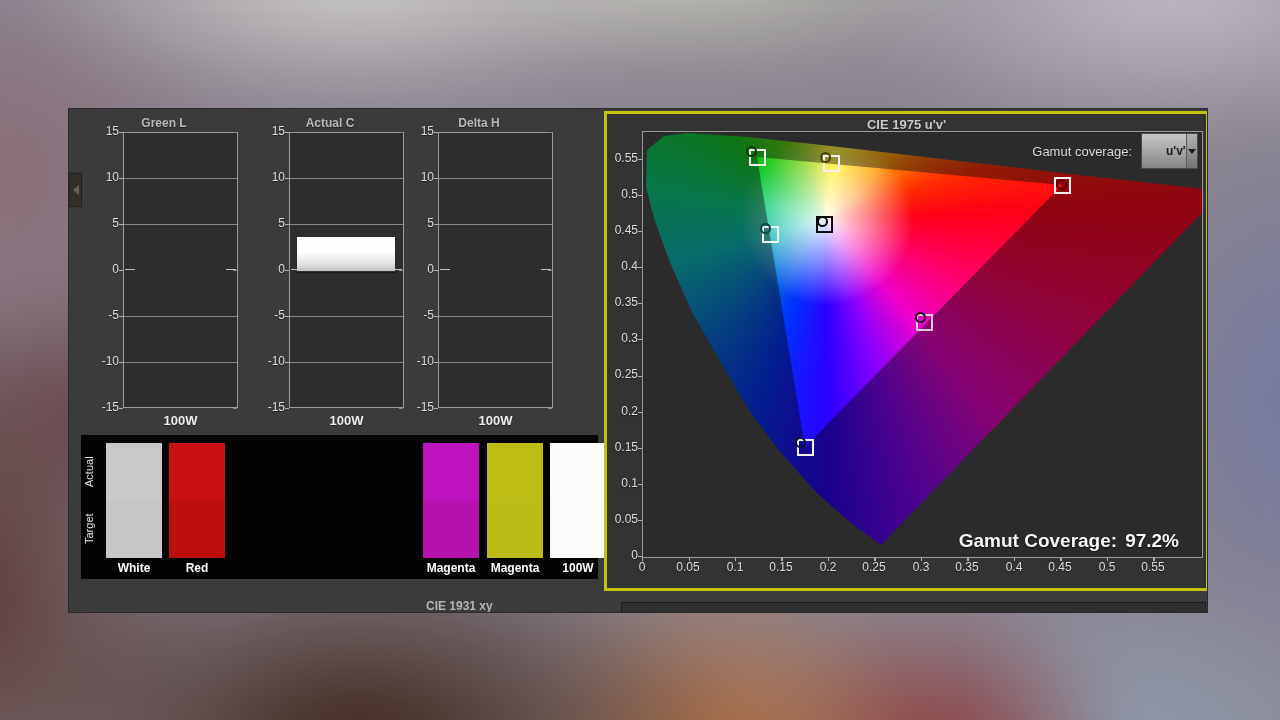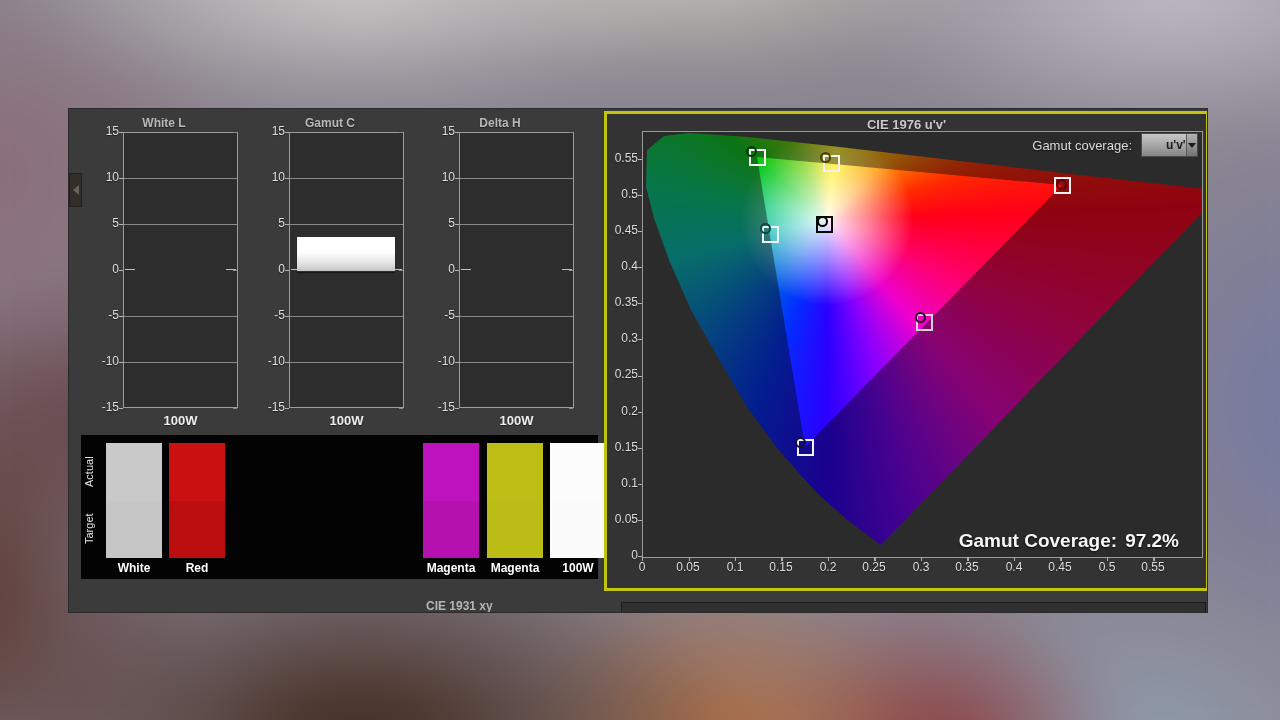--- a/index.html
+++ b/index.html
@@ -99,21 +99,21 @@
   .cie-yticks{position:absolute;left:31px;top:45px;width:4px;height:399px;
     background:repeating-linear-gradient(to bottom,#b0b0b0 0 1px,transparent 1px 36.1px);}
   .cie-xticks{position:absolute;left:35px;top:443px;width:516px;height:4px;
     background:repeating-linear-gradient(to right,#b0b0b0 0 1px,transparent 1px 46.5px);}
   .mk-sq{position:absolute;width:13px;height:13px;border:2px solid #f2f2f2;box-sizing:content-box;}
   .mk-sq.dark{border-color:#0a0a0a;}
   .mk-sq.gray{border-color:#d2d2d2;}
   .mk-ci{position:absolute;width:7px;height:7px;border-radius:50%;box-sizing:content-box;}
   .dd-row{position:absolute;top:19px;right:8px;display:flex;align-items:center;gap:9px;}
   .dd-label{font-size:13px;color:#dcdcdc;text-shadow:0 1px 1px rgba(0,0,0,.5);}
-  .dropdown{width:57px;height:24px;border:1px solid #4a4a4a;display:flex;box-sizing:border-box;
+  .dropdown{width:57px;height:36px;border:1px solid #4a4a4a;display:flex;box-sizing:border-box;
     background:linear-gradient(#c8c8c8,#868686);padding-left:24px;}
   .dd-value{flex:1;display:flex;align-items:center;justify-content:center;
     font-size:12px;font-weight:bold;color:#1c1c1c;}
   .dd-arrow{width:17px;border-left:1px solid #5a5a5a;display:flex;align-items:center;justify-content:center;
     background:linear-gradient(#b2b2b2,#747474);}
   .dd-arrow .tri{width:0;height:0;border-left:4px solid transparent;border-right:4px solid transparent;
     border-top:5px solid #1a1a1a;}
   .coverage{position:absolute;right:27px;top:416px;font-size:19px;font-weight:bold;color:#f7f7f7;
     text-shadow:0 1px 2px rgba(0,0,0,.8);margin-left:20px;}
   .coverage .gap{display:inline-block;width:8px;}
@@ -127,56 +127,56 @@
 
 <div class="bg"></div>
 
 <div class="app">
 
   <div class="collapse-tab">
     <span class="tri"></span>
   </div>
 
   <div class="dchart" style="left:20px">
-    <div class="dtitle">White L</div>
+    <div class="dtitle">Green L</div>
     <span class="dylab" style="top:10px">15</span>
     <span class="dylab" style="top:56px">10</span>
     <span class="dylab" style="top:102px">5</span>
     <span class="dylab" style="top:148px">0</span>
     <span class="dylab" style="top:194px">-5</span>
     <span class="dylab" style="top:240px">-10</span>
     <span class="dylab" style="top:286px">-15</span>
     <div class="ltick"></div>
     <div class="dplot"></div>
     <div class="rtick"></div>
     <div class="zd l"></div>
     <div class="zd r"></div>
     <div class="dxlabel">100W</div>
   </div>
 
   <div class="dchart" style="left:186px">
-    <div class="dtitle">Gamut C</div>
+    <div class="dtitle">Actual C</div>
     <span class="dylab" style="top:10px">15</span>
     <span class="dylab" style="top:56px">10</span>
     <span class="dylab" style="top:102px">5</span>
     <span class="dylab" style="top:148px">0</span>
     <span class="dylab" style="top:194px">-5</span>
     <span class="dylab" style="top:240px">-10</span>
     <span class="dylab" style="top:286px">-15</span>
     <div class="ltick"></div>
     <div class="dplot">
       <div class="dbar"></div>
     </div>
     <div class="rtick"></div>
     <div class="zd l"></div>
     <div class="zd r"></div>
     <div class="dxlabel">100W</div>
   </div>
 
-  <div class="dchart" style="left:356px">
+  <div class="dchart" style="left:335px">
     <div class="dtitle">Delta H</div>
     <span class="dylab" style="top:10px">15</span>
     <span class="dylab" style="top:56px">10</span>
     <span class="dylab" style="top:102px">5</span>
     <span class="dylab" style="top:148px">0</span>
     <span class="dylab" style="top:194px">-5</span>
     <span class="dylab" style="top:240px">-10</span>
     <span class="dylab" style="top:286px">-15</span>
     <div class="ltick"></div>
     <div class="dplot"></div>
@@ -221,21 +221,21 @@
     <div class="swcol" style="left:469px">
       <div class="swatch">
           <div class="sw-half" style="background: rgb(252, 252, 252);"></div>
           <div class="sw-half" style="background: rgb(251, 251, 251);"></div>
         </div>
       <div class="swlabel">100W</div>
     </div>
   </div>
 
   <div class="cie">
-    <div class="cie-title">CIE 1976 u'v'</div>
+    <div class="cie-title">CIE 1975 u'v'</div>
 
     <span class="cylab" style="top:434px">0</span>
     <span class="cylab" style="top:398px">0.05</span>
     <span class="cylab" style="top:362px">0.1</span>
     <span class="cylab" style="top:326px">0.15</span>
     <span class="cylab" style="top:290px">0.2</span>
     <span class="cylab" style="top:253px">0.25</span>
     <span class="cylab" style="top:217px">0.3</span>
     <span class="cylab" style="top:181px">0.35</span>
     <span class="cylab" style="top:145px">0.4</span>

